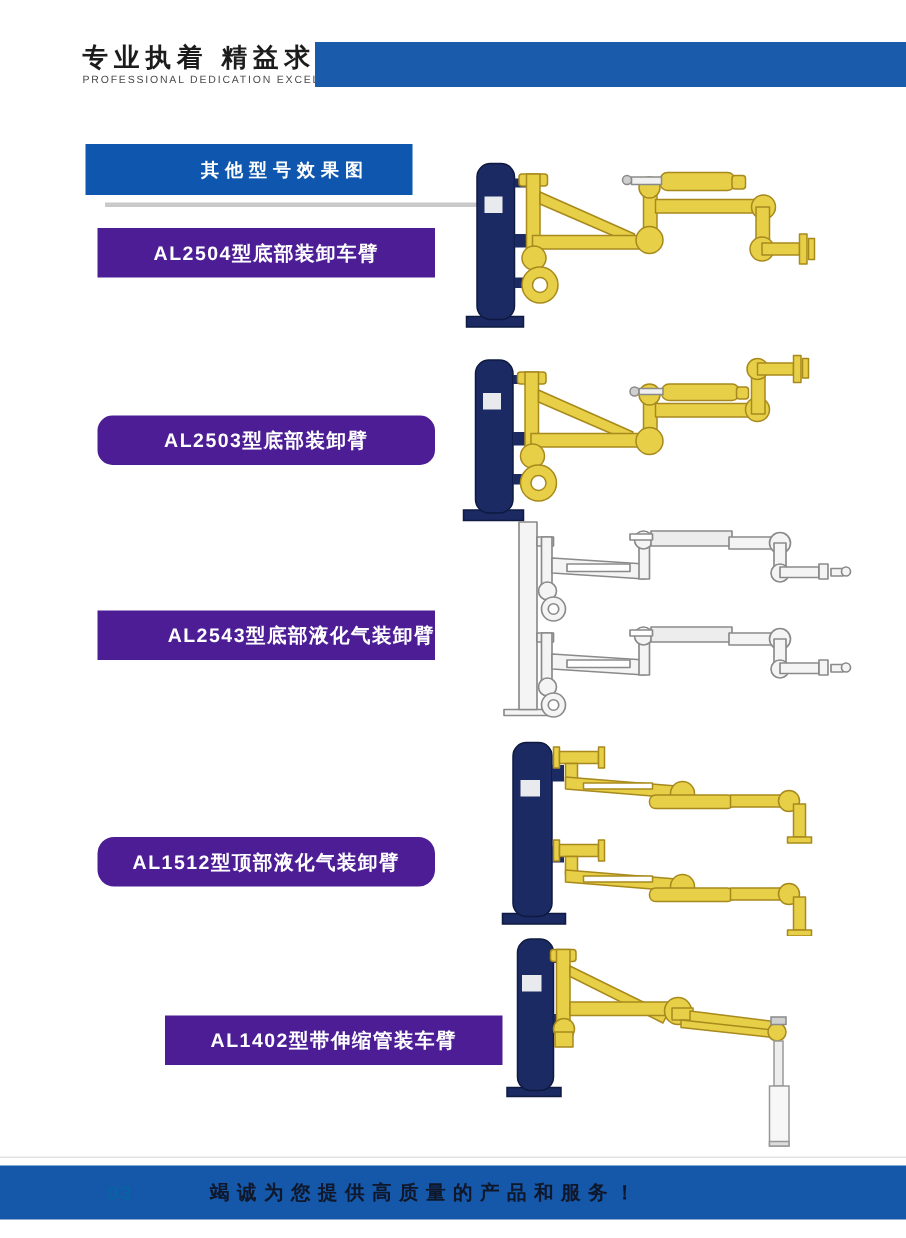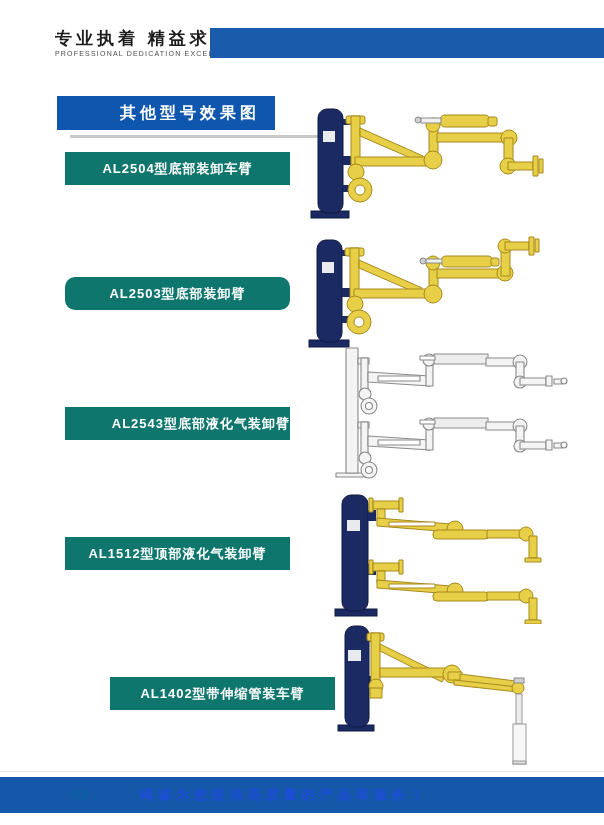--- a/index.html
+++ b/index.html
@@ -9,47 +9,47 @@
 
   
   .hdr-cn { position:absolute; left:55px; top:27px; font-size:17px; font-weight:bold;
             letter-spacing:4px; color:#1c1c1c; white-space:nowrap; }
   .hdr-en { position:absolute; left:55px; top:50px; font-size:7px; letter-spacing:1.2px;
             color:#4a4a4a; white-space:nowrap; }
   .hdr-bar { position:absolute; left:210px; top:28px; width:394px; height:30px; background:#1A5BAB; }
 
   
   .badge { position:absolute; left:57px; top:96px; width:218px; height:34px; background:#0F57AE;
-           color:#fff; font-size:16px; font-weight:bold; letter-spacing:4px;
+           color:#fff; font-size:12px; font-weight:bold; letter-spacing:4px;
            text-align:center; line-height:34px; white-space:nowrap;padding-left:48px; }
   .badge-echo { position:absolute; left:70px; top:135px; width:268px; height:3px; background:#c9c9c9; }
 
   
-  .model-label { position:absolute; left:65px; width:225px; height:33px; background:#0f766e;
+  .model-label { position:absolute; left:65px; width:225px; height:33px; background:#4c1d95;
                  color:#fff; font-size:13px; font-weight:bold; letter-spacing:1px;
                  text-align:center; line-height:33px; white-space:nowrap; }
   .ml-1 { top:152px; } .ml-2 { top:277px;border-radius:10px; } .ml-3 { top:407px;text-align:right; }
-  .ml-4 { top:537px; } .ml-5 { top:677px;margin-left:45px; }
+  .ml-4 { top:558px;border-radius:11px; } .ml-5 { top:677px;margin-left:45px; }
 
   
   .fig { position:absolute; }
   .fig svg { display:block; }
   .fig-1 { left:303px; top:106px; width:250px; height:130px; }
   .fig-2 { left:305px; top:236px; width:295px; height:118px; }
   .fig-3 { left:328px; top:346px; width:240px; height:136px; }
   .fig-4 { left:333px; top:490px; width:235px; height:134px; }
   .fig-5 { left:320px; top:618px; width:230px; height:150px; }
 
   
   .foot-line { position:absolute; left:0; top:771px; width:604px; height:1px; background:#e3e3e3; }
   .foot-bar { position:absolute; left:0; top:777px; width:604px; height:36px; background:#1557A8; }
   .foot-page { position:absolute; left:72px; top:777px; height:29px; line-height:36px;
                color:#0369a1; font-size:12px; letter-spacing:2px; }
   .foot-slogan { position:absolute; left:140px; top:777px; height:36px; line-height:36px;
-                 color:#1d4ed8; font-size:13px; font-weight:bold; letter-spacing:5px; white-space:nowrap; }
+                 color:#0f172a; font-size:13px; font-weight:bold; letter-spacing:5px; white-space:nowrap; }
 </style>
 </head>
 <body>
 
 <div class="page">
 
   <div class="hdr-cn">专业执着 精益求精</div>
   <div class="hdr-en">PROFESSIONAL DEDICATION EXCELLENCE</div>
   <div class="hdr-bar"></div>
 

